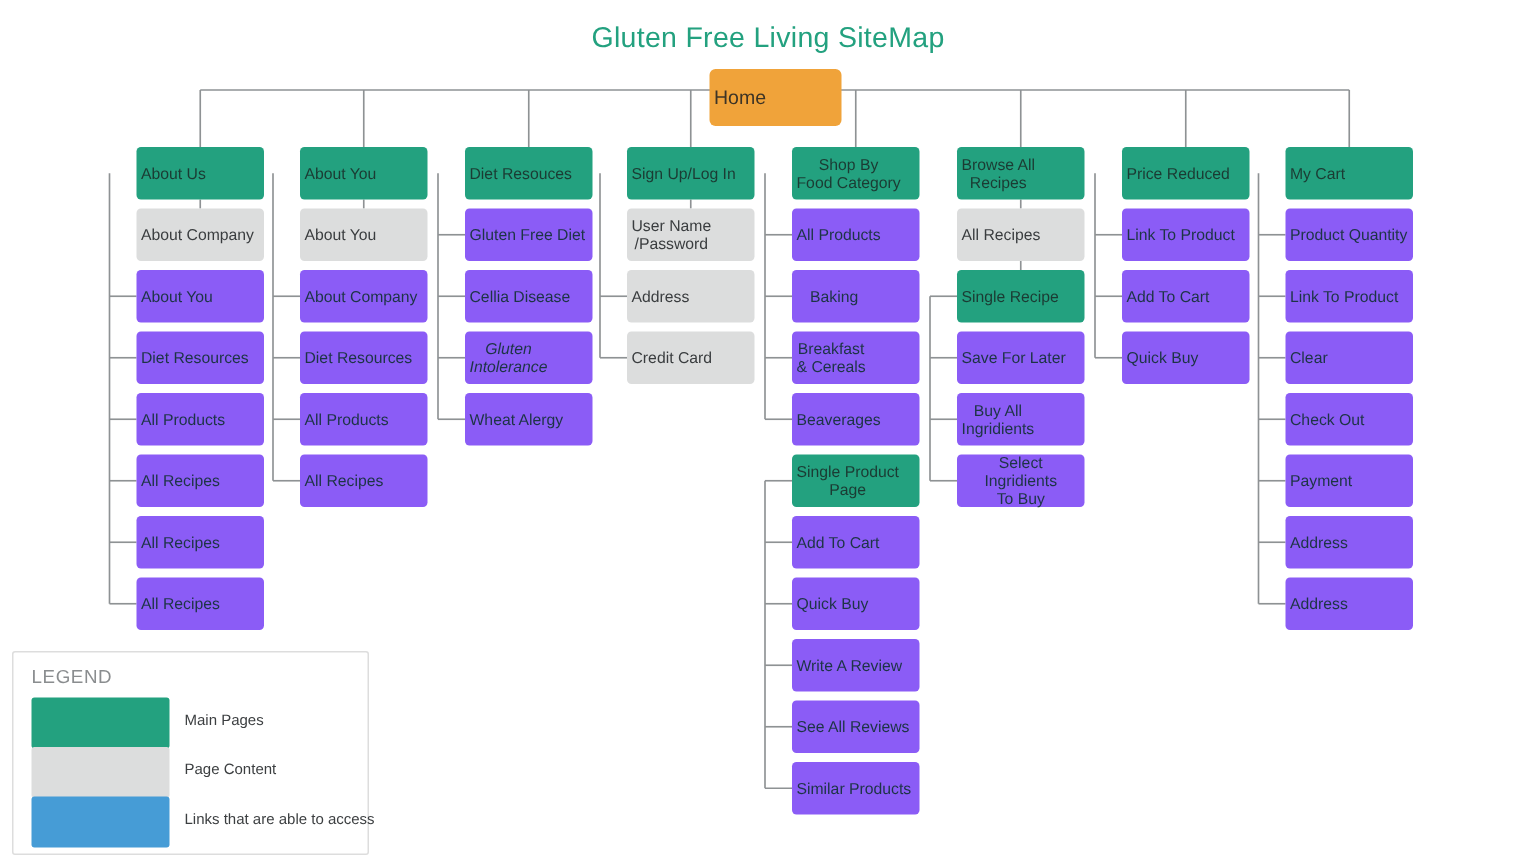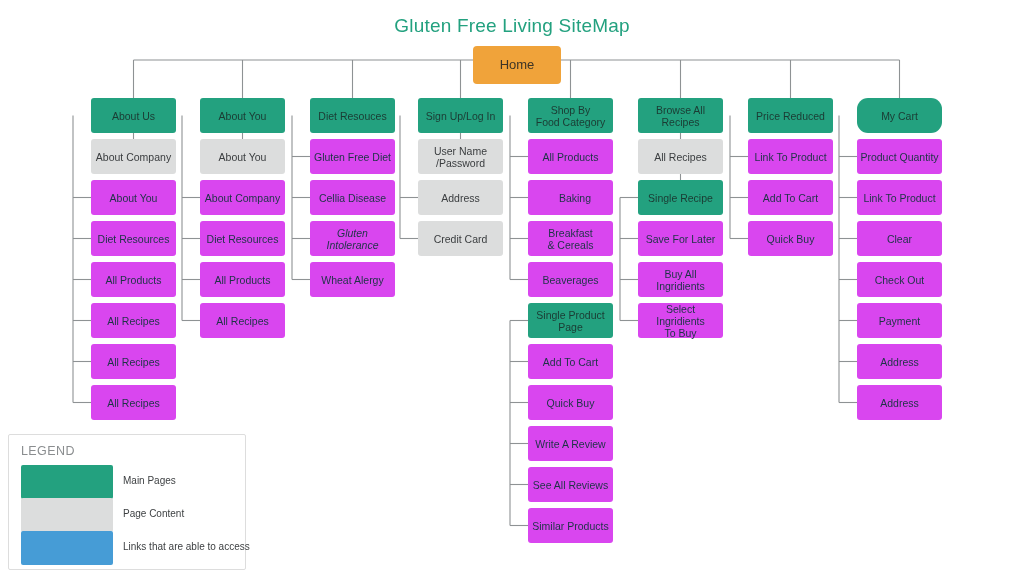--- a/index.html
+++ b/index.html
@@ -23,37 +23,37 @@
     color:#23a17f;
     letter-spacing:.2px;
   }
 
   .node{
     position:absolute;
     box-sizing:border-box;
     border-radius:3px;
     display:flex;
     align-items:center;
-    justify-content:center;
+    justify-content:flex-start;
     text-align:center;
     font-size:10.5px;
     line-height:12px;
     color:#33373a;
     padding:2px 3px;
     white-space:pre-line;
   }
   .node.root{
     background:#f0a33a;
     color:#3d3426;
     font-size:13px;
     border-radius:4px;
   }
   .node.main{ background:#23a17f; color:#1b3b33; }
   .node.content{ background:#dcdddd; color:#3a3d3f; }
-  .node.link{ background:#d946ef; color:#1d3445; }
+  .node.link{ background:#8b5cf6; color:#1d3445; }
 
   .legend{
     position:absolute;
     left:8px;top:434px;
     width:238px;height:136px;
     box-sizing:border-box;
     background:#ffffff;
     border:1px solid #dddddd;
     border-radius:2px;
   }
@@ -194,21 +194,21 @@
       <div class="node main" style="left: 638px; top: 180px; width: 85px; height: 35px;"><span>Single Recipe</span></div>
       <div class="node link" style="left: 638px; top: 221px; width: 85px; height: 35px;"><span>Save For Later</span></div>
       <div class="node link" style="left: 638px; top: 262px; width: 85px; height: 35px;"><span>Buy All
 Ingridients</span></div>
       <div class="node link" style="left: 638px; top: 303px; width: 85px; height: 35px;"><span>Select Ingridients
 To Buy</span></div>
       <div class="node main" style="left: 748px; top: 98px; width: 85px; height: 35px;"><span>Price Reduced</span></div>
       <div class="node link" style="left: 748px; top: 139px; width: 85px; height: 35px;"><span>Link To Product</span></div>
       <div class="node link" style="left: 748px; top: 180px; width: 85px; height: 35px;"><span>Add To Cart</span></div>
       <div class="node link" style="left: 748px; top: 221px; width: 85px; height: 35px;"><span>Quick Buy</span></div>
-      <div class="node main" style="left: 857px; top: 98px; width: 85px; height: 35px; border-radius: 11px;"><span>My Cart</span></div>
+      <div class="node main" style="left: 857px; top: 98px; width: 85px; height: 35px;"><span>My Cart</span></div>
       <div class="node link" style="left: 857px; top: 139px; width: 85px; height: 35px;"><span>Product Quantity</span></div>
       <div class="node link" style="left: 857px; top: 180px; width: 85px; height: 35px;"><span>Link To Product</span></div>
       <div class="node link" style="left: 857px; top: 221px; width: 85px; height: 35px;"><span>Clear</span></div>
       <div class="node link" style="left: 857px; top: 262px; width: 85px; height: 35px;"><span>Check Out</span></div>
       <div class="node link" style="left: 857px; top: 303px; width: 85px; height: 35px;"><span>Payment</span></div>
       <div class="node link" style="left: 857px; top: 344px; width: 85px; height: 35px;"><span>Address</span></div>
       <div class="node link" style="left: 857px; top: 385px; width: 85px; height: 35px;"><span>Address</span></div>
     </div>
 
   <div class="legend">

